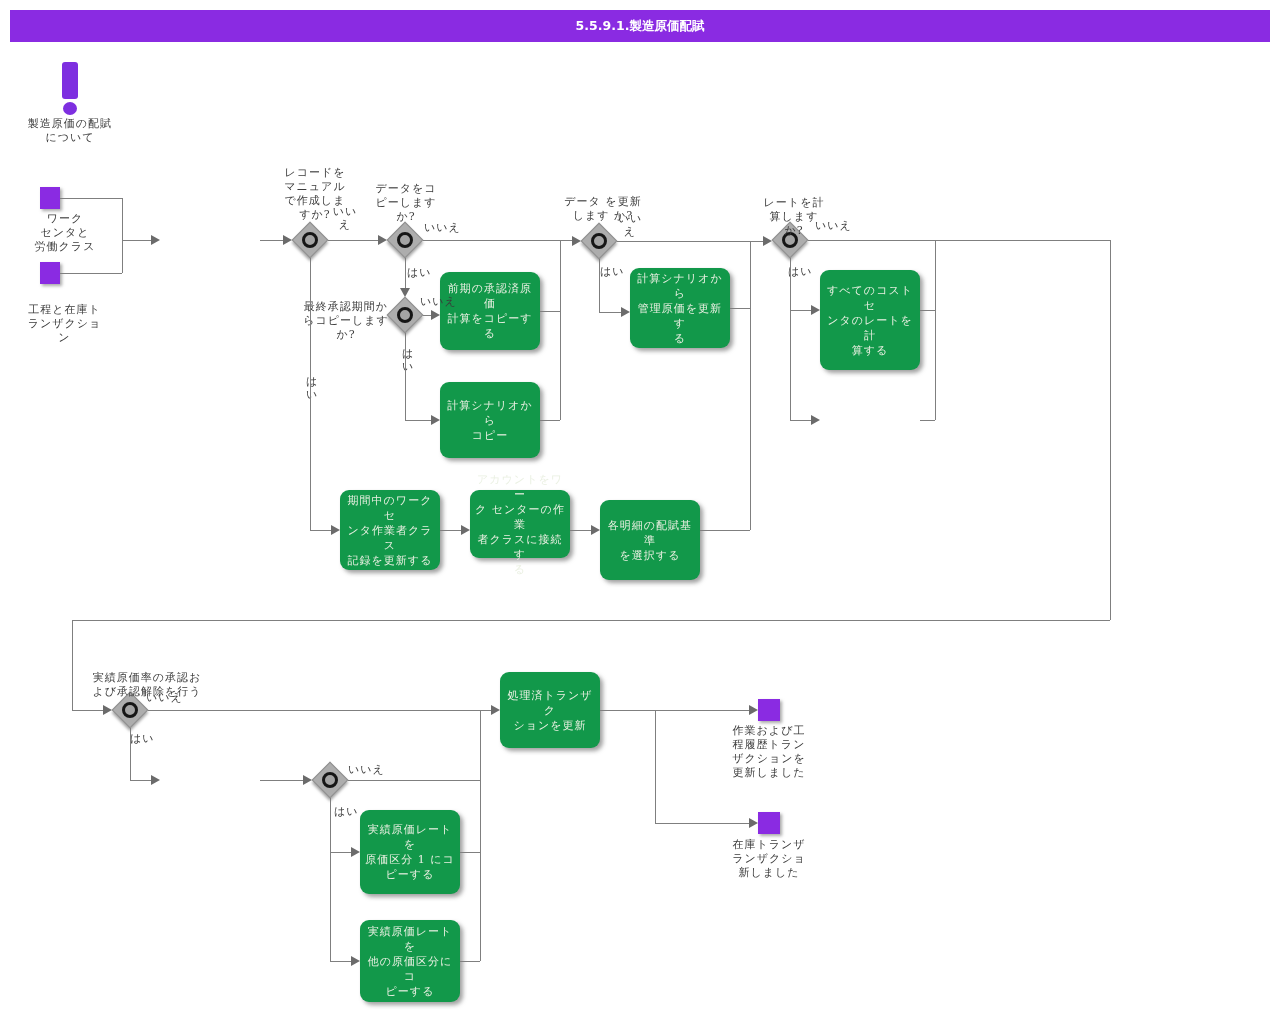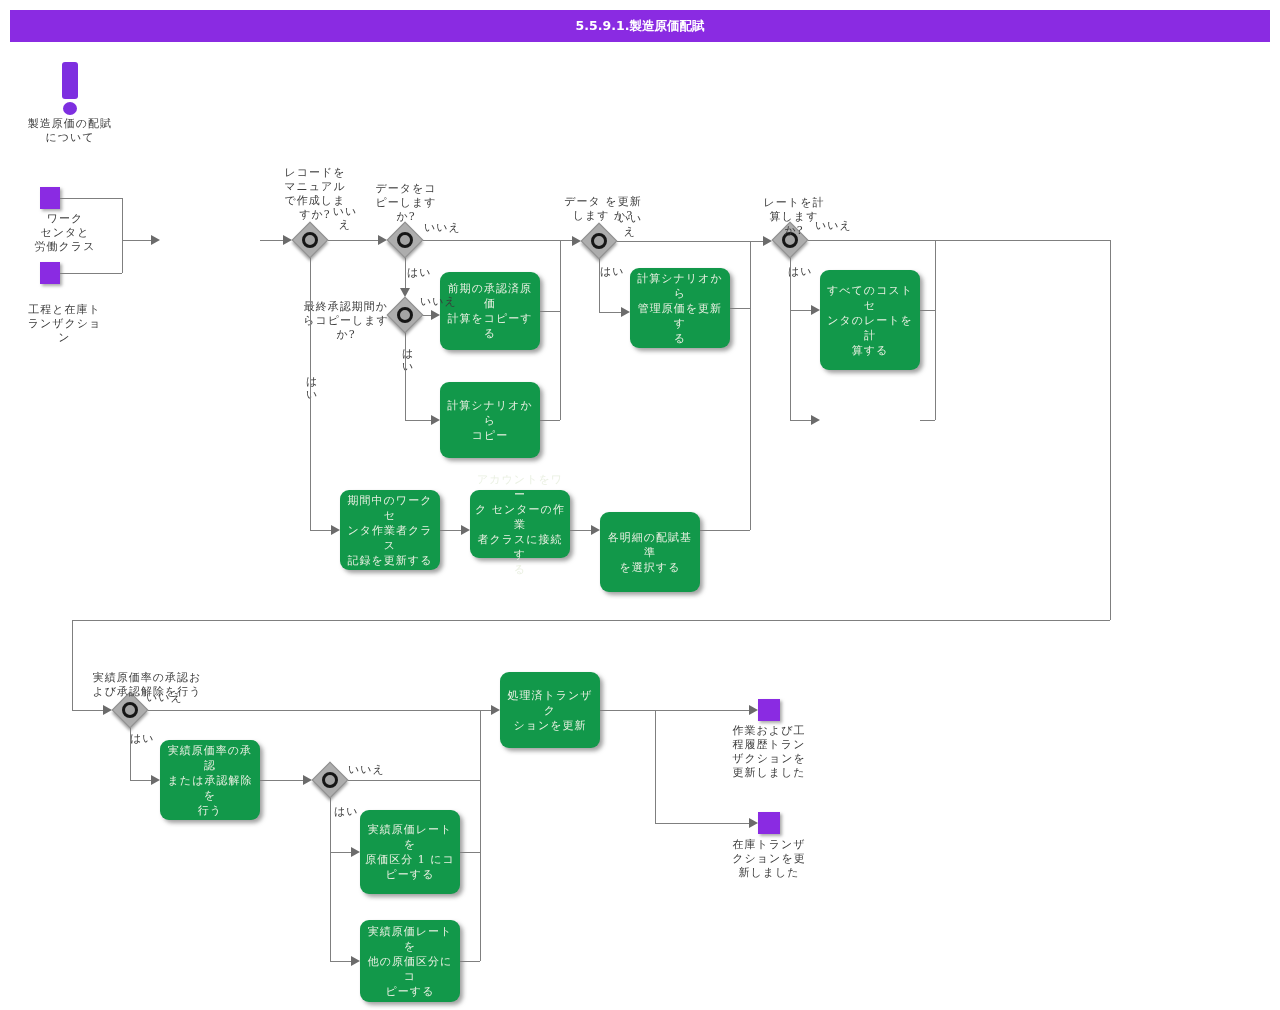--- a/index.html
+++ b/index.html
@@ -63,25 +63,22 @@
   <div class="proc" style="left:820px;top:270px;width:100px;height:100px">すべてのコスト セ
 ンタのレートを計
 算する</div>
   <div class="proc" style="left:340px;top:490px;width:100px;height:80px">期間中のワーク セ
 ンタ作業者クラス
 記録を更新する</div>
   <div class="proc" style="left:470px;top:490px;width:100px;height:68px">アカウントをワー
 ク センターの作業
 者クラスに接続す
 る</div>
-  <div class="proc" style="left:600px;top:512px;width:100px;height:80px">各明細の配賦基準
+  <div class="proc" style="left:600px;top:500px;width:100px;height:80px">各明細の配賦基準
 を選択する</div>
-  <div class="proc" style="left:160px;top:740px;width:100px;height:80px">実績原価率の承認
-または承認解除を
-行う</div>
   <div class="proc" style="left:500px;top:672px;width:100px;height:76px">処理済トランザク
 ションを更新</div>
   <div class="proc" style="left:360px;top:810px;width:100px;height:84px">実績原価レートを
 原価区分 1 にコ
 ピーする</div>
   <div class="proc" style="left:360px;top:920px;width:100px;height:82px">実績原価レートを
 他の原価区分にコ
 ピーする</div>
 
   <div class="diamond" style="left:292px;top:222px">
@@ -149,21 +146,21 @@
   <div class="yn" style="left:348px;top:763px">いいえ</div>
   <div class="yn" style="left:334px;top:805px">はい</div>
 
   <div class="sq" style="left:758px;top:699px;width:22px;height:22px"></div>
   <div class="lbl" style="left:726px;top:724px;width:86px">作業および工
 程履歴トラン
 ザクションを
 更新しました</div>
   <div class="sq" style="left:758px;top:812px;width:22px;height:22px"></div>
   <div class="lbl" style="left:726px;top:838px;width:86px">在庫トランザ
-クションを更
+ランザクショ
 新しました</div>
 
   <i class="h" style="left:60px;top:198px;width:62px"></i>
   <i class="h" style="left:60px;top:273px;width:62px"></i>
   <i class="v" style="left:122px;top:198px;height:75px"></i>
   <i class="h" style="left:122px;top:240px;width:29px"></i>
   <i class="h" style="left:260px;top:240px;width:23px"></i>
   <i class="h" style="left:328px;top:240px;width:50px"></i>
   <i class="v" style="left:310px;top:258px;height:272px"></i>
   <i class="h" style="left:310px;top:530px;width:21px"></i>

